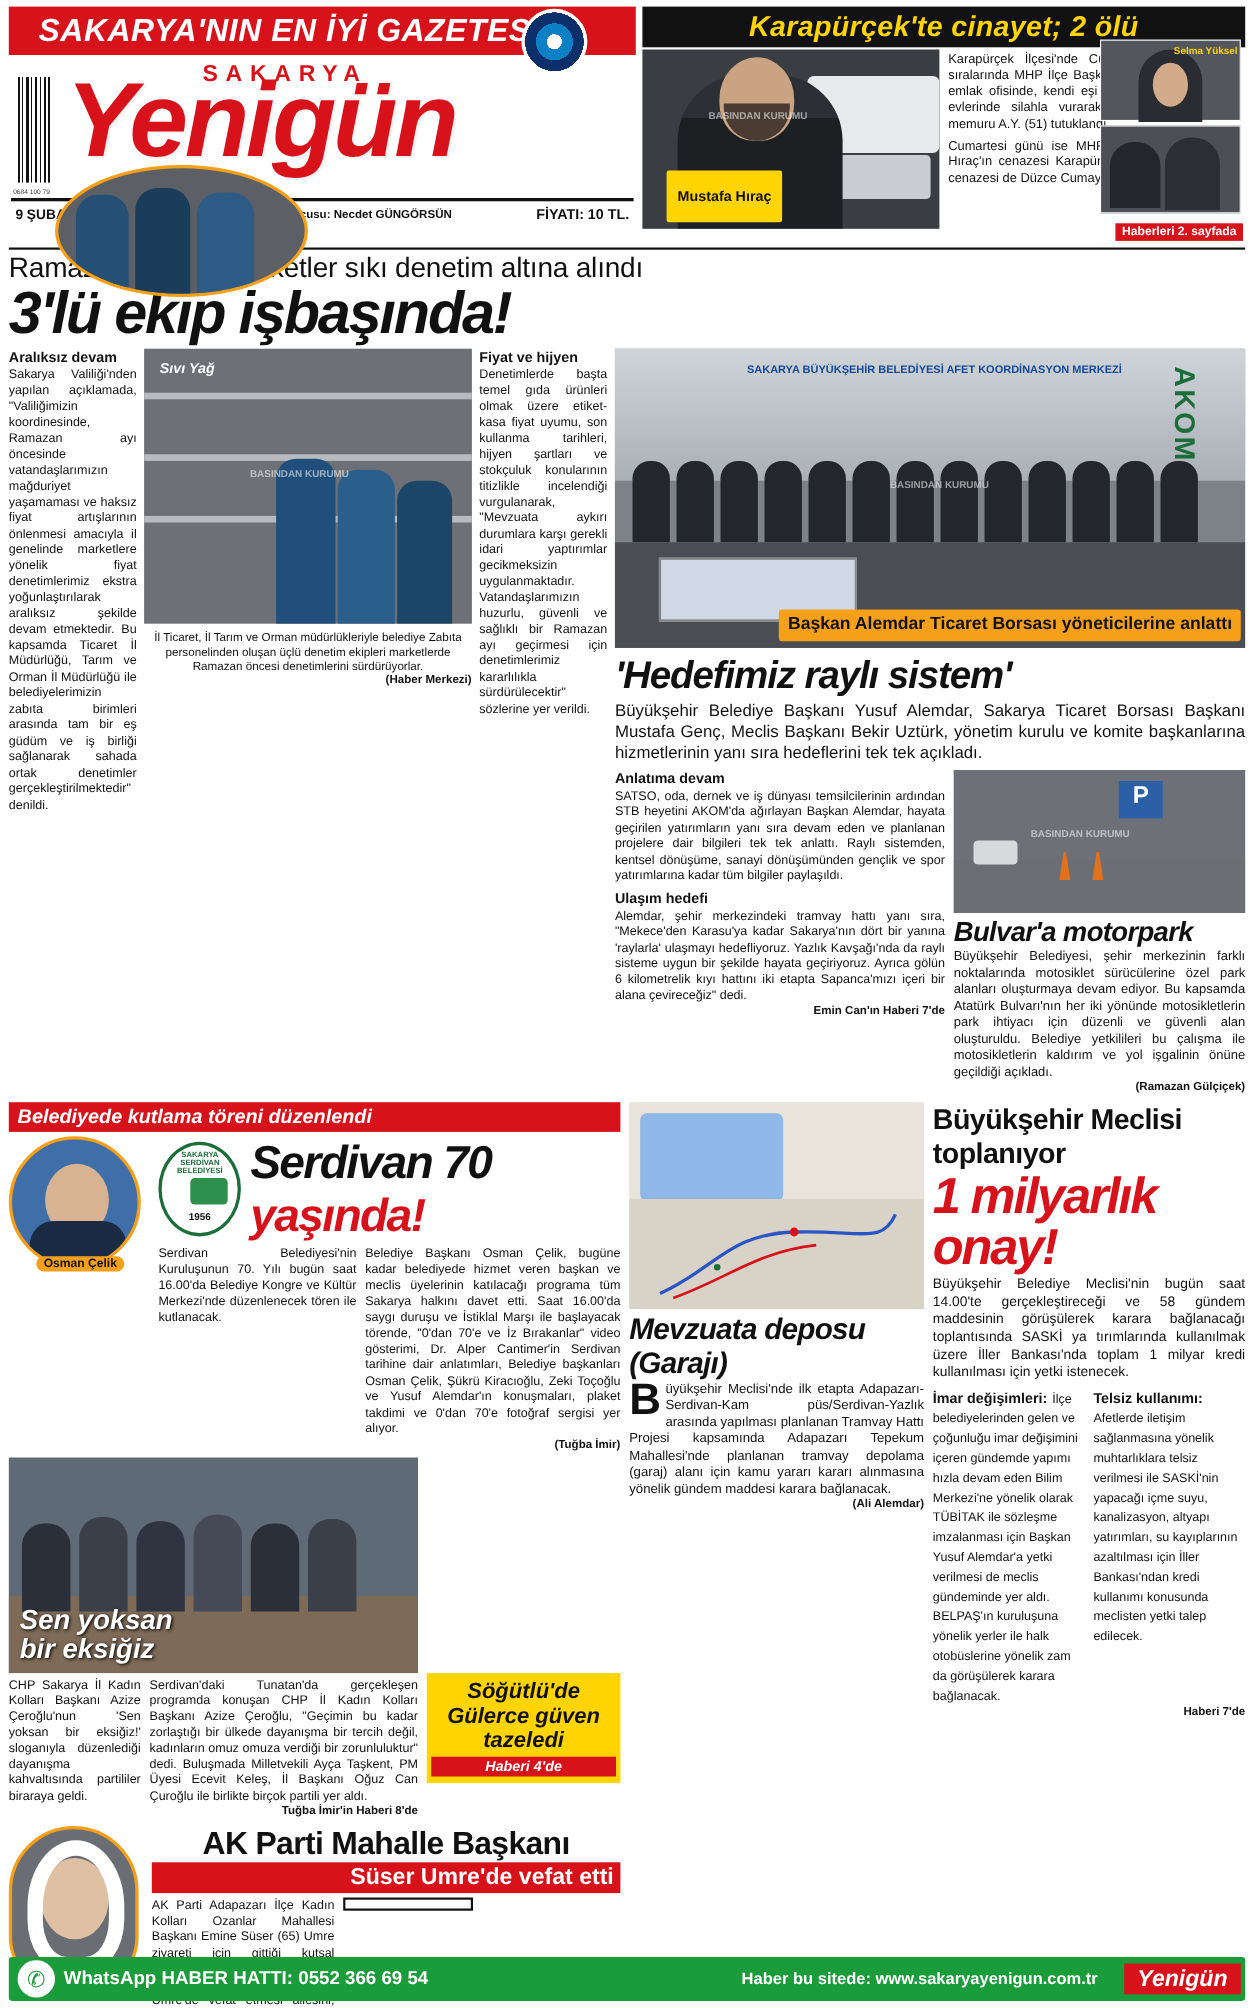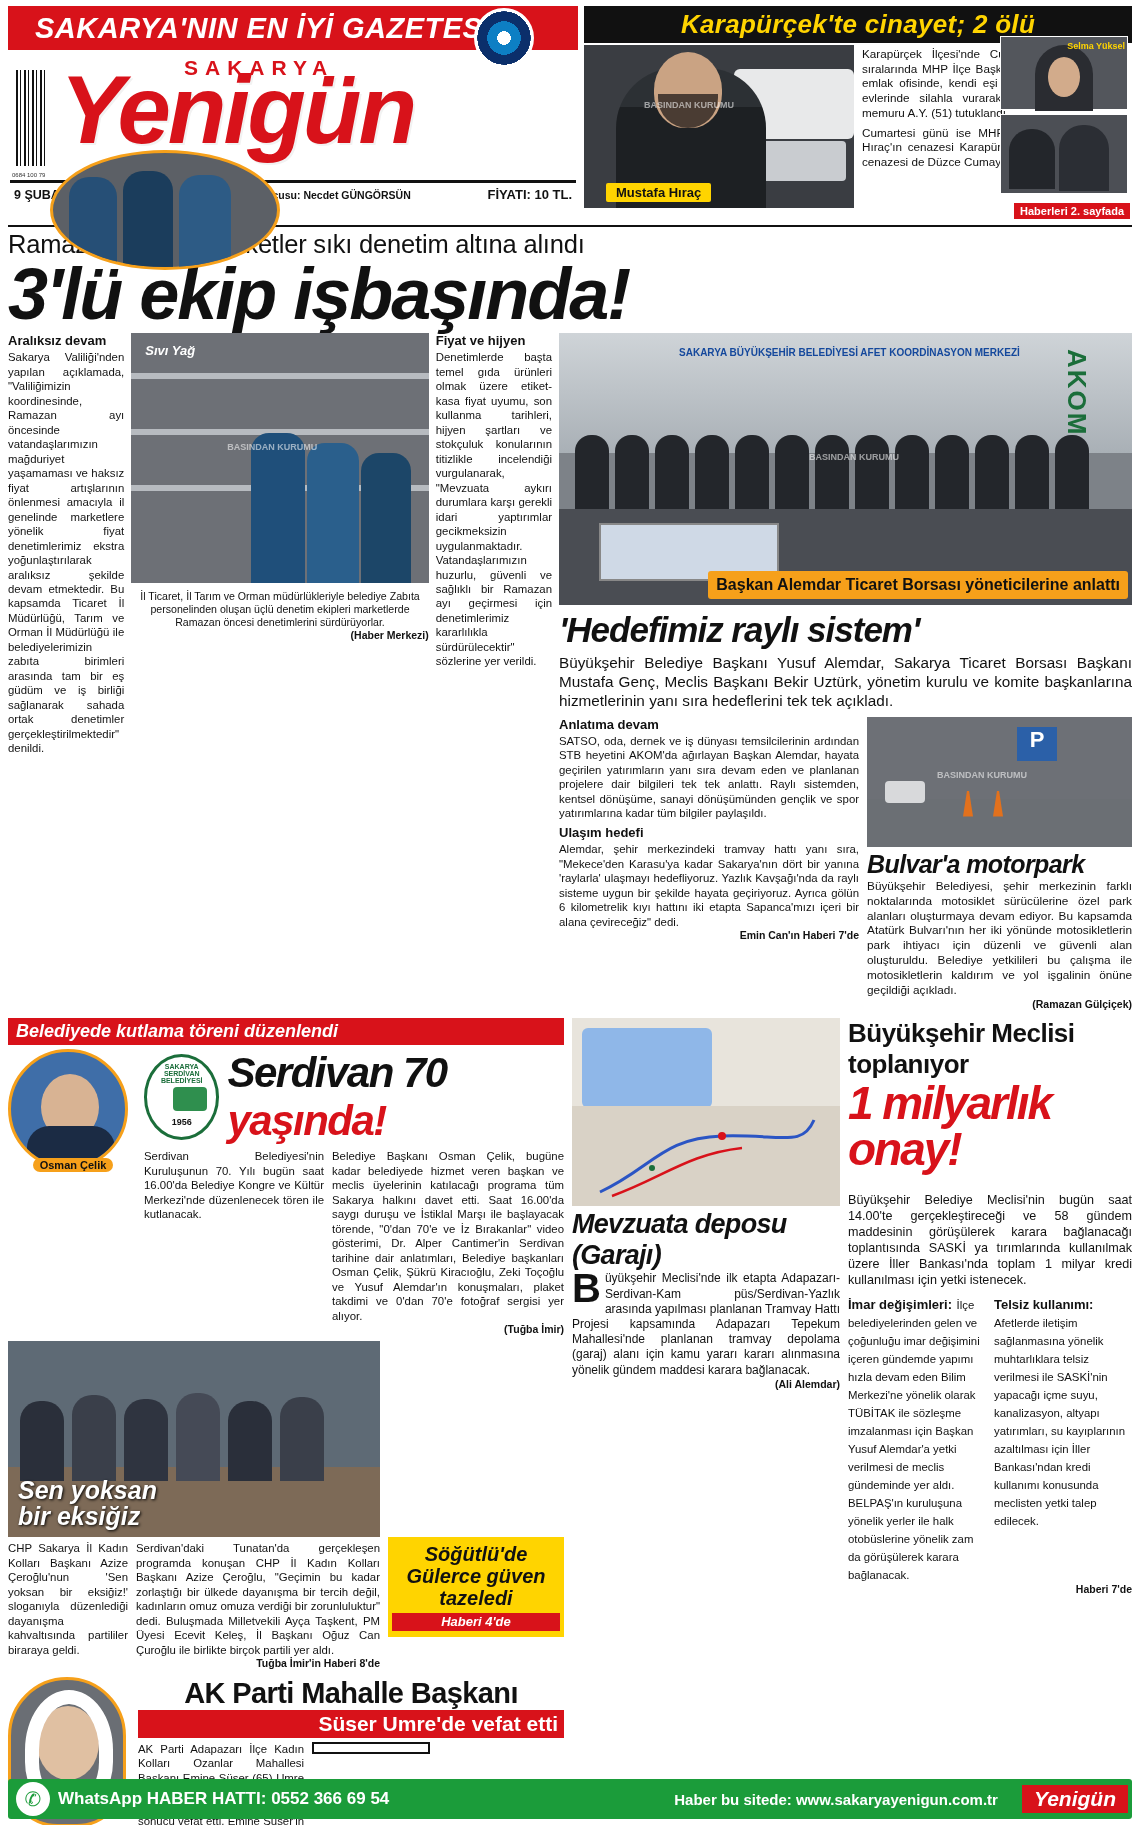--- a/index.html
+++ b/index.html
@@ -66,21 +66,21 @@
   }
   .mr-photo .face {
     position:absolute; left:70px; bottom:80px; width:68px; height:76px;
     border-radius:50% 50% 45% 45%; background:#caa383;
   }
   .mr-photo .beard { position:absolute; left:74px; bottom:80px; width:60px; height:34px; background:#4a3c33; border-radius:0 0 30px 30px;}
   .mr-photo .van { position:absolute; right:0; top:24px; width:120px; height:70px; background:#e8e9ea; border-radius:6px; }
   .mr-photo .van2 { position:absolute; right:8px; top:96px; width:100px; height:40px; background:#c9ccd0; border-radius:4px; }
   .mr-caption {
     position:absolute; left:22px; bottom:6px; background:#ffd400; color:#111;
-    font-weight:bold; font-size:13px; padding:2px 10px; border-radius:2px;margin-top:43px;
+    font-weight:bold; font-size:13px; padding:16px 10px; border-radius:2px;margin-top:43px;
   }
   .mr-text {
     flex:1; font-size:11.7px; line-height:1.26; padding:2px 4px 0 8px; text-align:justify;
   }
   .mr-text p { margin:0 0 5px 0; }
   .mr-faces { position:absolute; right:2px; top:30px; width:130px; }
   .face-card { width:128px; height:74px; background:#53565c; position:relative; border:1px solid #fff; }
   .face-card .hj { position:absolute; left:34px; top:8px; width:58px; height:66px; background:#2a2c31; border-radius:30px 30px 0 0;}
   .face-card .fc { position:absolute; left:47px; top:20px; width:32px; height:40px; background:#d2ab8b; border-radius:50%;}
   .face-tag { position:absolute; right:2px; top:4px; color:#ffd400; font-size:9px; font-weight:bold; transform:rotate(0deg);}
@@ -89,21 +89,21 @@
   .face-card2 .p2 { position:absolute; left:58px; top:10px; width:50px; height:66px; background:#2b2e34; border-radius:24px 24px 0 0;}
   .mr-more {
     position:absolute; right:2px; bottom:2px; background:#d8121a; color:#fff;
     font-size:11px; font-weight:bold; padding:2px 6px;
   }
 
   
   .lead { margin-top:4px; border-top:2px solid #111; padding-top:3px; position:relative; }
   .lead-kicker { font-size:25.5px; font-weight:normal; letter-spacing:-.2px; }
   .lead-title {
-    font-size:72px; font-weight:bold; font-style:italic; letter-spacing:-2px;
+    font-size:54px; font-weight:bold; font-style:italic; letter-spacing:-2px;
     line-height:.92; margin:2px 0 4px 0;
   }
   .lead-body {
     font-size:19.5px; line-height:1.26; width:820px; text-align:justify; letter-spacing:-.2px;
   }
 
   
   .cols { display:flex; gap:7px; margin-top:6px; }
   .col { }
   .c1 { width:118px; }
@@ -458,21 +458,21 @@
             </svg>
           </div>
           <div class="tram-title" style="margin-top:3px;">Mevzuata deposu (Garajı)</div>
           <div class="body-txt dropcap" style="font-size:12px;">Büyükşehir Meclisi'nde ilk etapta Adapazarı-Serdivan-Kam püs/Serdivan-Yazlık arasında yapılması planlanan Tramvay Hattı Projesi kapsamında Adapazarı Tepekum Mahallesi'nde planlanan tramvay depolama (garaj) alanı için kamu yararı kararı alınmasına yönelik gündem maddesi karara bağlanacak.</div>
           <div class="src">(Ali Alemdar)</div>
         </div>
 
         <div style="flex:1;">
           <div class="meclis-title">Büyükşehir Meclisi toplanıyor</div>
           <div class="milyar">1 milyarlık onay!</div>
-          <div class="body-txt" style="font-size:12.6px; margin-top:21px;">Büyükşehir Belediye Meclisi'nin bugün saat 14.00'te gerçekleştireceği ve 58 gündem maddesinin görüşülerek karara bağlanacağı toplantısında SASKİ ya tırımlarında kullanılmak üzere İller Bankası'nda toplam 1 milyar kredi kullanılması için yetki istenecek.</div>
+          <div class="body-txt" style="font-size:12.6px; margin-top:4px;">Büyükşehir Belediye Meclisi'nin bugün saat 14.00'te gerçekleştireceği ve 58 gündem maddesinin görüşülerek karara bağlanacağı toplantısında SASKİ ya tırımlarında kullanılmak üzere İller Bankası'nda toplam 1 milyar kredi kullanılması için yetki istenecek.</div>
           <div style="display:flex; gap:8px; margin-top:6px;">
             <div style="width:138px;">
               <span class="subhead">İmar değişimleri:</span>
               <span class="body-txt">İlçe belediyelerinden gelen ve çoğunluğu imar değişimini içeren gündemde yapımı hızla devam eden Bilim Merkezi'ne yönelik olarak TÜBİTAK ile sözleşme imzalanması için Başkan Yusuf Alemdar'a yetki verilmesi de meclis gündeminde yer aldı. BELPAŞ'ın kuruluşuna yönelik yerler ile halk otobüslerine yönelik zam da görüşülerek karara bağlanacak.</span>
             </div>
             <div style="width:138px;">
               <span class="subhead">Telsiz kullanımı:</span>
               <span class="body-txt">Afetlerde iletişim sağlanmasına yönelik muhtarlıklara telsiz verilmesi ile SASKİ'nin yapacağı içme suyu, kanalizasyon, altyapı yatırımları, su kayıplarının azaltılması için İller Bankası'ndan kredi kullanımı konusunda meclisten yetki talep edilecek.</span>
             </div>
           </div>

